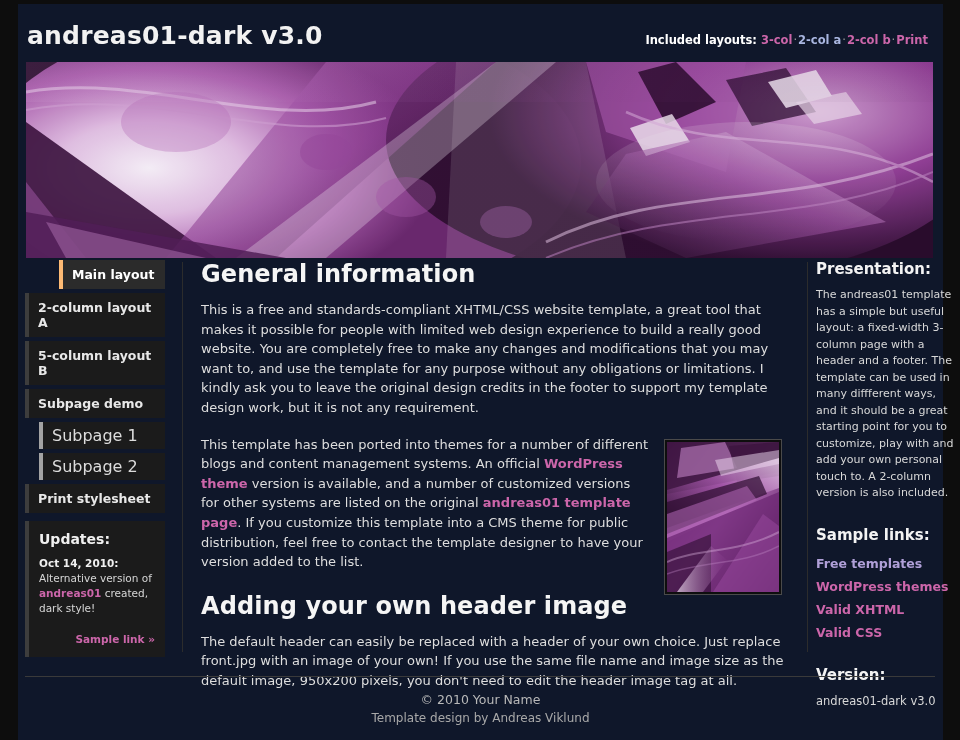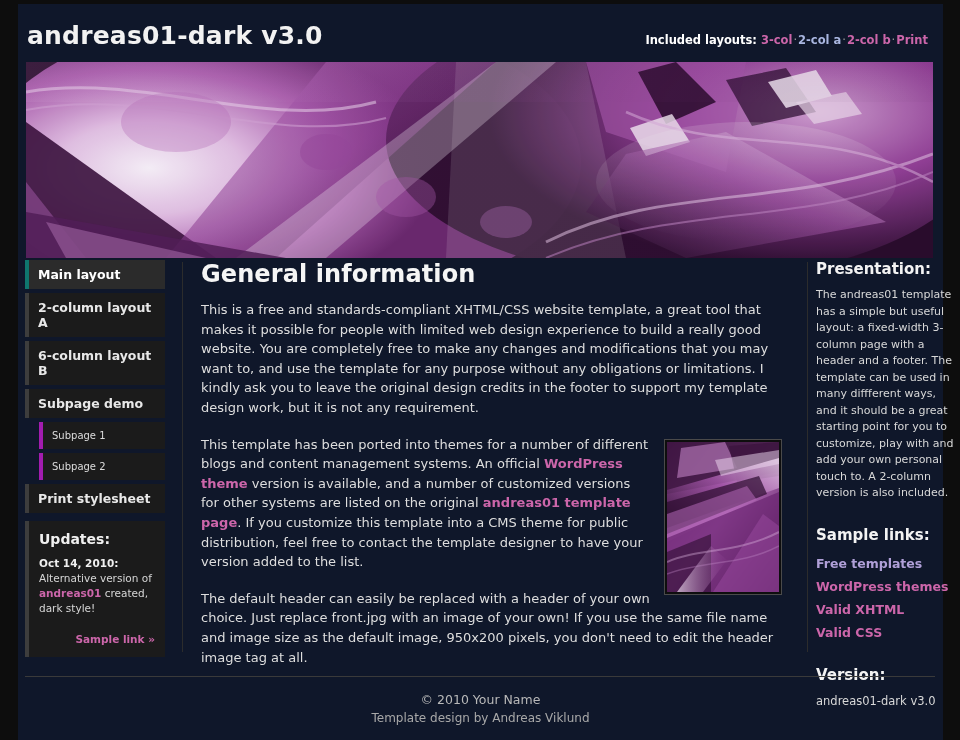--- a/index.html
+++ b/index.html
@@ -81,31 +81,32 @@
     margin-bottom: 4px;
     padding: 7px 6px 7px 9px;
     font-size: 12.5px;
     font-weight: bold;
     color: #e8e8e8;
     text-decoration: none;
     line-height: 15px;
   }
   .nav-item.active {
     background: #2b2b2b;
-    border-left: 4px solid #0f766e;
+    border-left: 4px solid #fdba74;
     color: #ffffff;
+    margin-left: 34px;
   }
   .nav-item.sub {
     margin-left: 14px;
     width: 126px;
     font-weight: normal;
-    font-size: 10px;
+    font-size: 16px;
     color: #dcdcdc;
     background: #1b1b1b;
-    border-left: 4px solid #a21caf;
+    border-left: 4px solid #a3a3a3;
     padding: 6px 6px 6px 9px;
   }
 
   
   #updates-box {
     margin-top: 8px;
     background: #1b1b1b;
     border-left: 4px solid #3d3d3d;
     padding: 10px 10px 12px 10px;
     width: 140px;
@@ -328,21 +329,21 @@
 
   <div id="main">
 
     <div class="vdiv" id="vdiv-left"></div>
     <div class="vdiv" id="vdiv-right"></div>
 
     <div id="sidebar-left">
       <nav>
         <a href="#" class="nav-item active">Main layout</a>
         <a href="#" class="nav-item">2-column layout A</a>
-        <a href="#" class="nav-item">6-column layout B</a>
+        <a href="#" class="nav-item">5-column layout B</a>
         <a href="#" class="nav-item">Subpage demo</a>
         <a href="#" class="nav-item sub">Subpage 1</a>
         <a href="#" class="nav-item sub">Subpage 2</a>
         <a href="#" class="nav-item">Print stylesheet</a>
       </nav>
 
       <div id="updates-box">
         <h3>Updates:</h3>
         <div class="upd-date">Oct 14, 2010:</div>
         <div class="upd-text"><span>Alternative version of </span><a href="#">andreas01</a><span> created, dark style!</span></div>
@@ -387,20 +388,21 @@
             <path d="M0,110 L44,92 L44,150 L0,150 Z" fill="#2d0e30" opacity="0.6"></path>
             <path d="M10,150 L44,104 L60,118 L36,150 Z" fill="url(#fg3)" opacity="0.7"></path>
             <path d="M46,150 L96,72 L112,84 L112,150 Z" fill="#9a4aa0" opacity="0.5"></path>
             <path d="M0,120 C30,106 70,112 112,90" stroke="#dcb4de" stroke-width="2" fill="none" opacity="0.4"></path>
             <path d="M0,132 C36,118 74,124 112,104" stroke="#c78fca" stroke-width="1.5" fill="none" opacity="0.35"></path>
           </svg>
         </div>
 
         <p><span>This template has been ported into themes for a number of different blogs and content management systems. An official </span><a href="#">WordPress theme</a><span> version is available, and a number of customized versions for other systems are listed on the original </span><a href="#">andreas01 template page</a><span>. If you customize this template into a CMS theme for public distribution, feel free to contact the template designer to have your version added to the list.</span></p>
 
+        <h2 class="second">Adding your own header image</h2>
         <p>The default header can easily be replaced with a header of your own choice. Just replace front.jpg with an image of your own! If you use the same file name and image size as the default image, 950x200 pixels, you don't need to edit the header image tag at all.</p>
       </div>
     </div>
 
     <div id="sidebar-right">
       <h3>Presentation:</h3>
       <p>The andreas01 template has a simple but useful layout: a fixed-width 3-column page with a header and a footer. The template can be used in many diffferent ways, and it should be a great starting point for you to customize, play with and add your own personal touch to. A 2-column version is also included.</p>
 
       <h3 class="spaced">Sample links:</h3>
       <ul class="sample-links">

